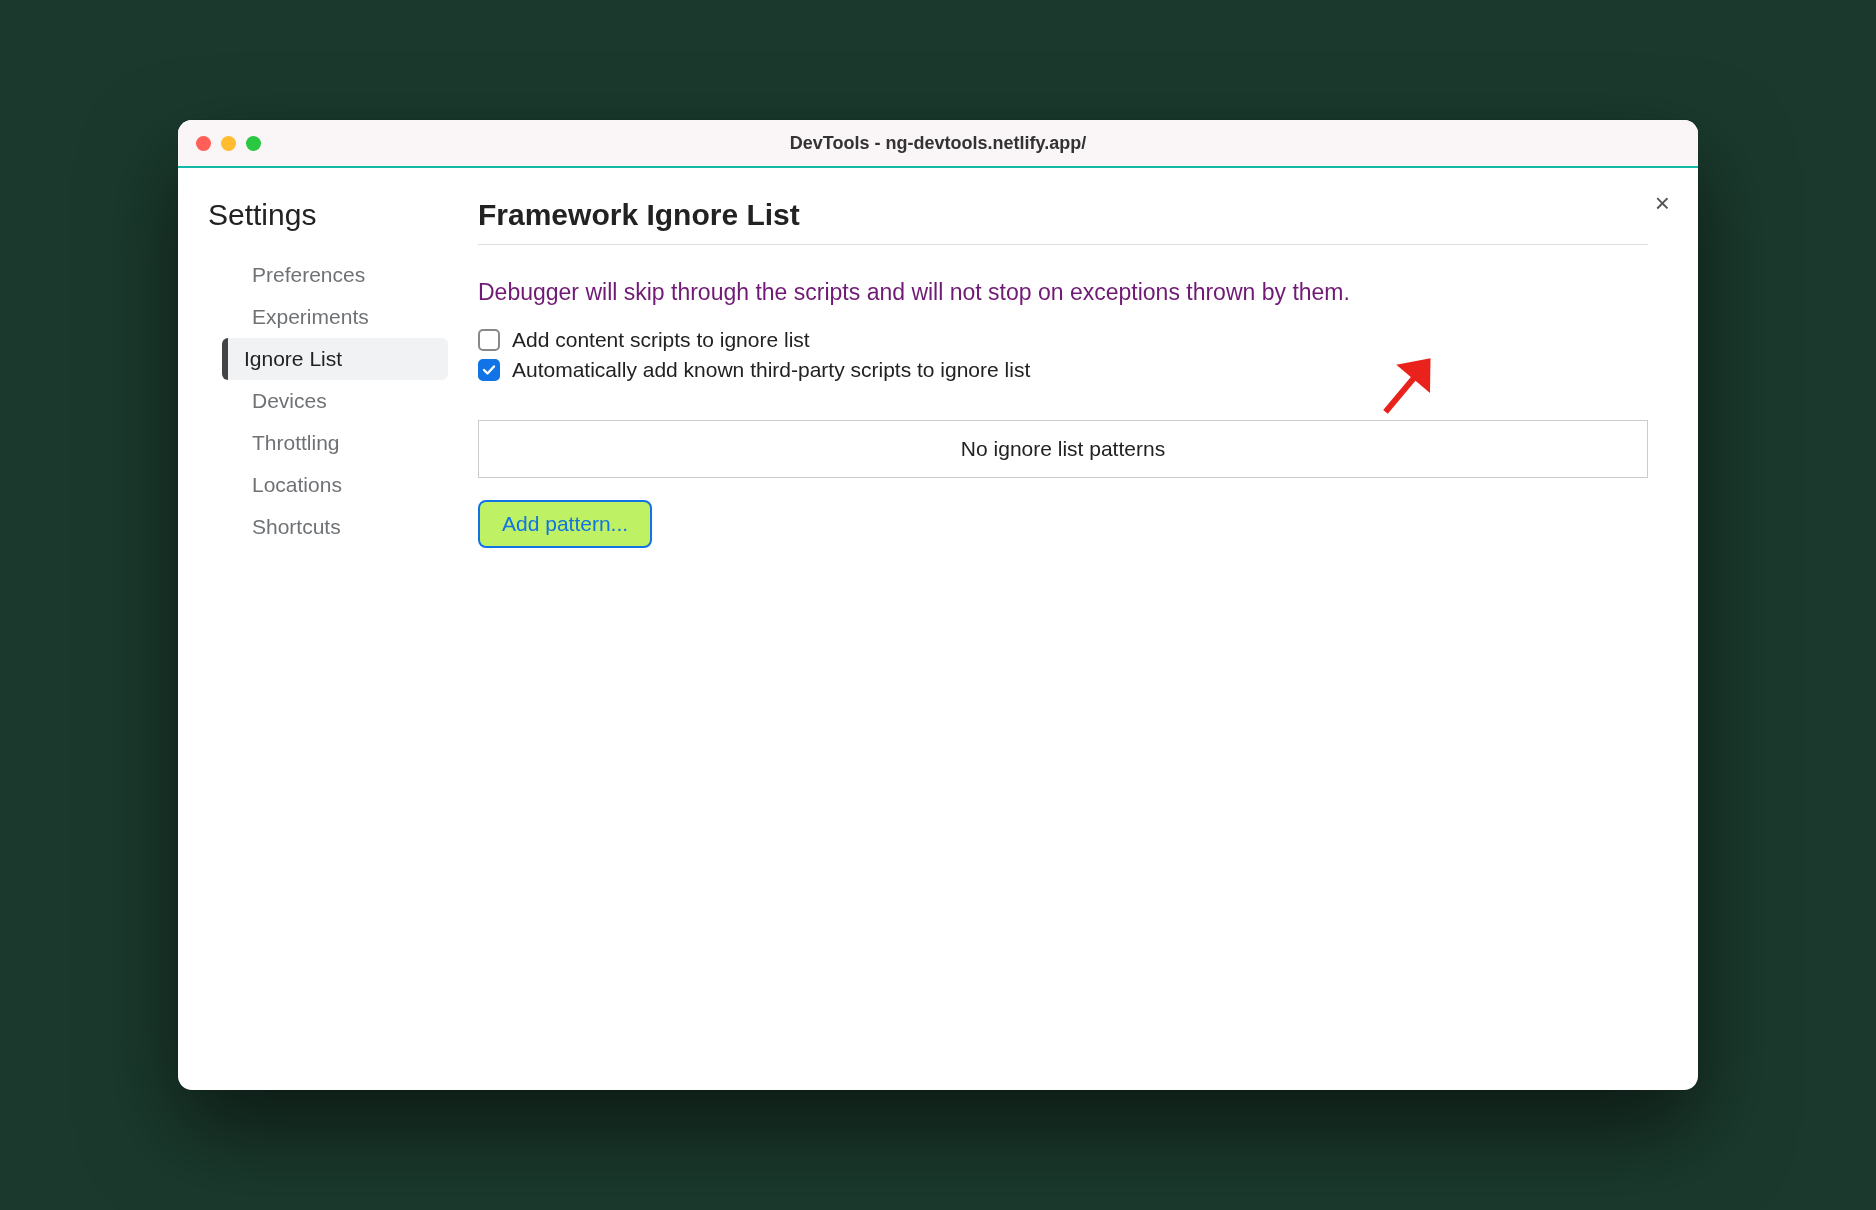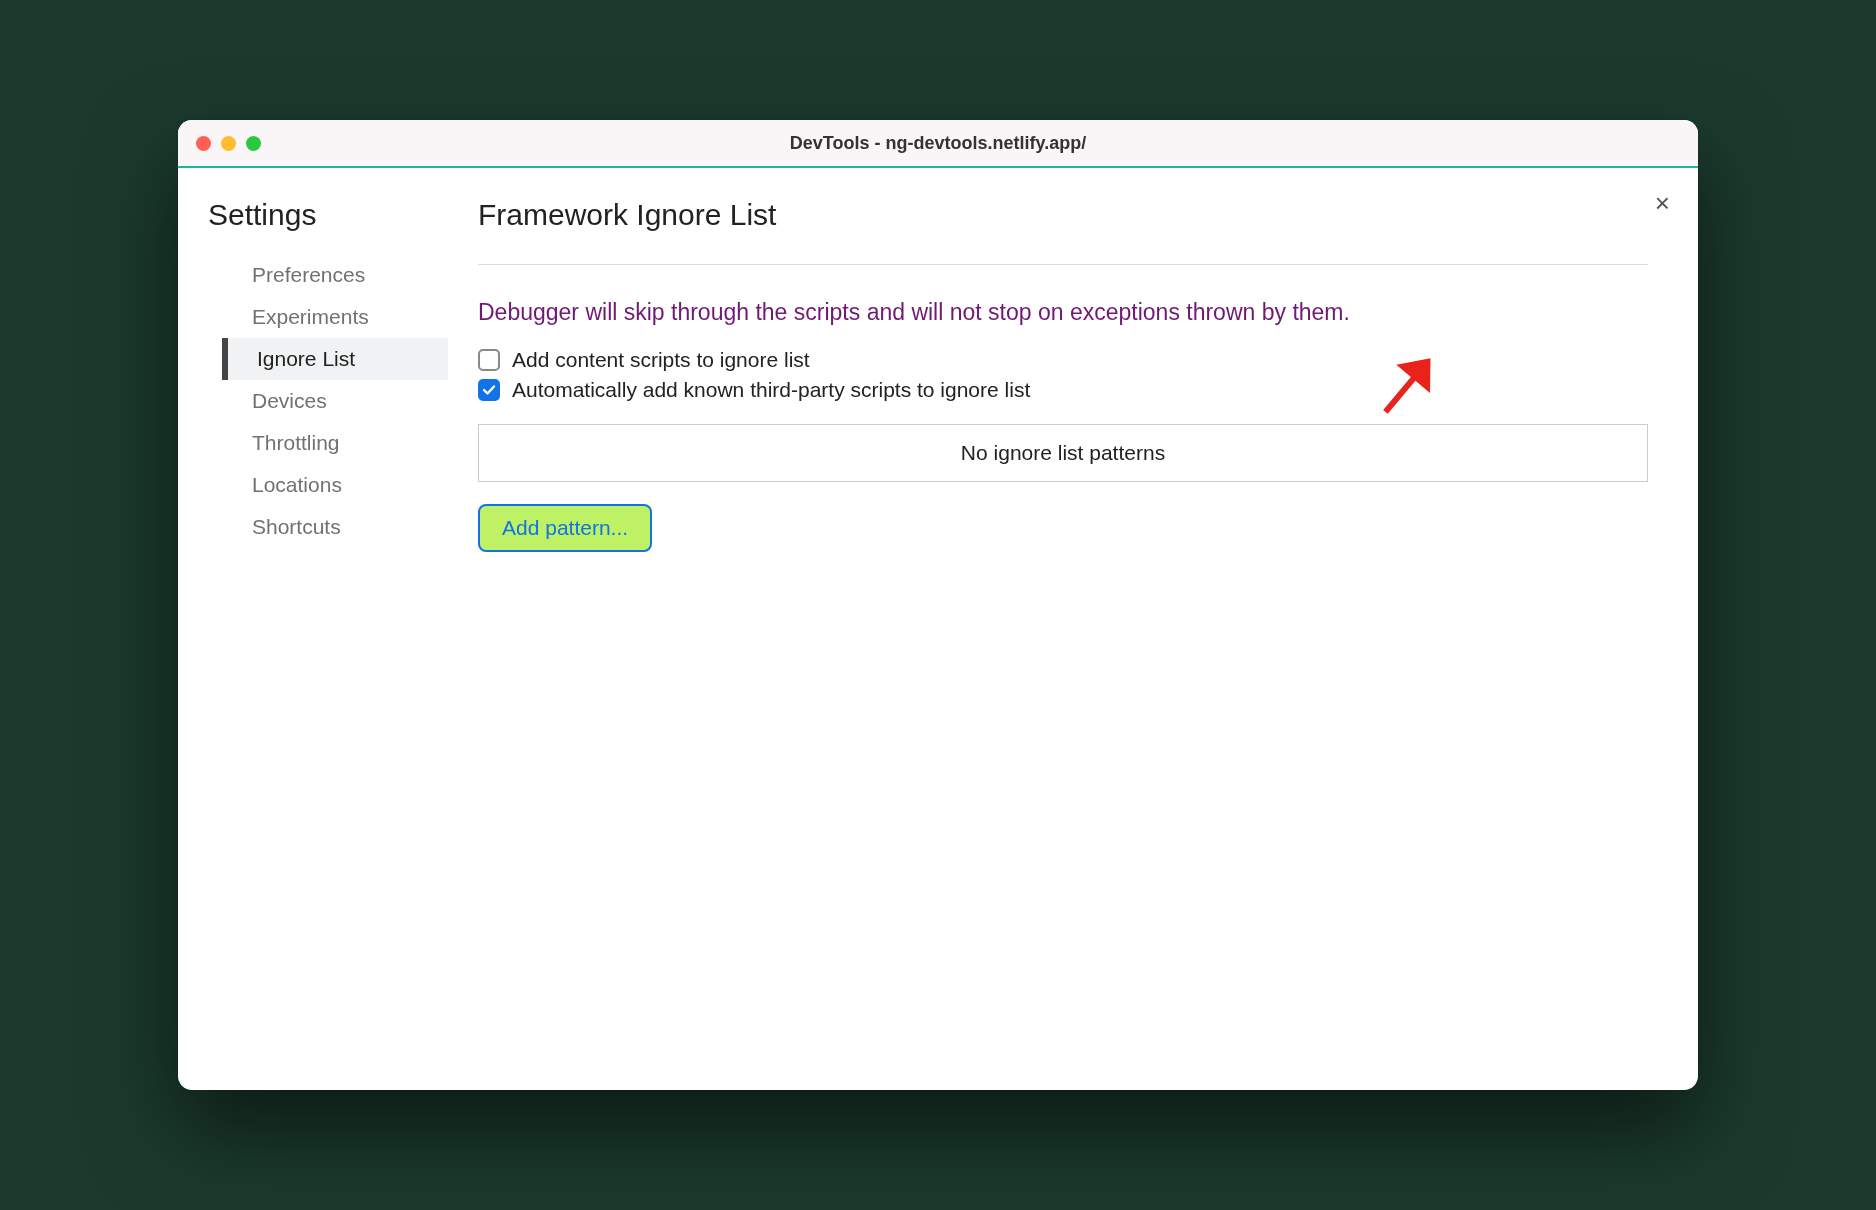--- a/index.html
+++ b/index.html
@@ -58,32 +58,33 @@
     .sidebar li {
       font-size: 21px;
       color: #6f7275;
       padding: 9px 0 9px 30px;
       cursor: pointer;
     }
     .sidebar li.active {
       background: #f1f2f3;
       color: #222;
       border-left: 6px solid #444;
-      padding-left: 29px;
+      padding-left: 16px;
+      border-radius: 6px;
     }
     .main {
       flex: 1;
       padding: 30px 50px 0 30px;
       position: relative;
     }
     .main-heading {
       font-size: 30px;
-      font-weight: 400;
-      color: #222;
-      padding-bottom: 32px;
+      font-weight: 700;
+      color: #222;
+      padding-bottom: 12px;
       border-bottom: 1px solid #ddd;
       margin-bottom: 18px;
     }
     .desc {
       font-size: 23px;
       color: #701a75;
       margin-bottom: 22px;
       margin-top: 34px;
     }
     .checkbox-row {
@@ -111,21 +112,21 @@
       background: #1173e6;
       border: 2px solid #1173e6;
     }
     .checkbox.checked svg { width: 14px; height: 14px; }
     .patterns-box {
       border: 1px solid #ccc;
       text-align: center;
       padding: 16px 0;
       font-size: 21px;
       color: #222;
-      margin-top: 22px;
+      margin-top: 38px;
       margin-bottom: 22px;
     }
     .add-btn {
       display: inline-block;
       border: 2px solid #1173e6;
       border-radius: 8px;
       background: #bef264;
       color: #1173e6;
       font-size: 21px;
       padding: 10px 22px;

